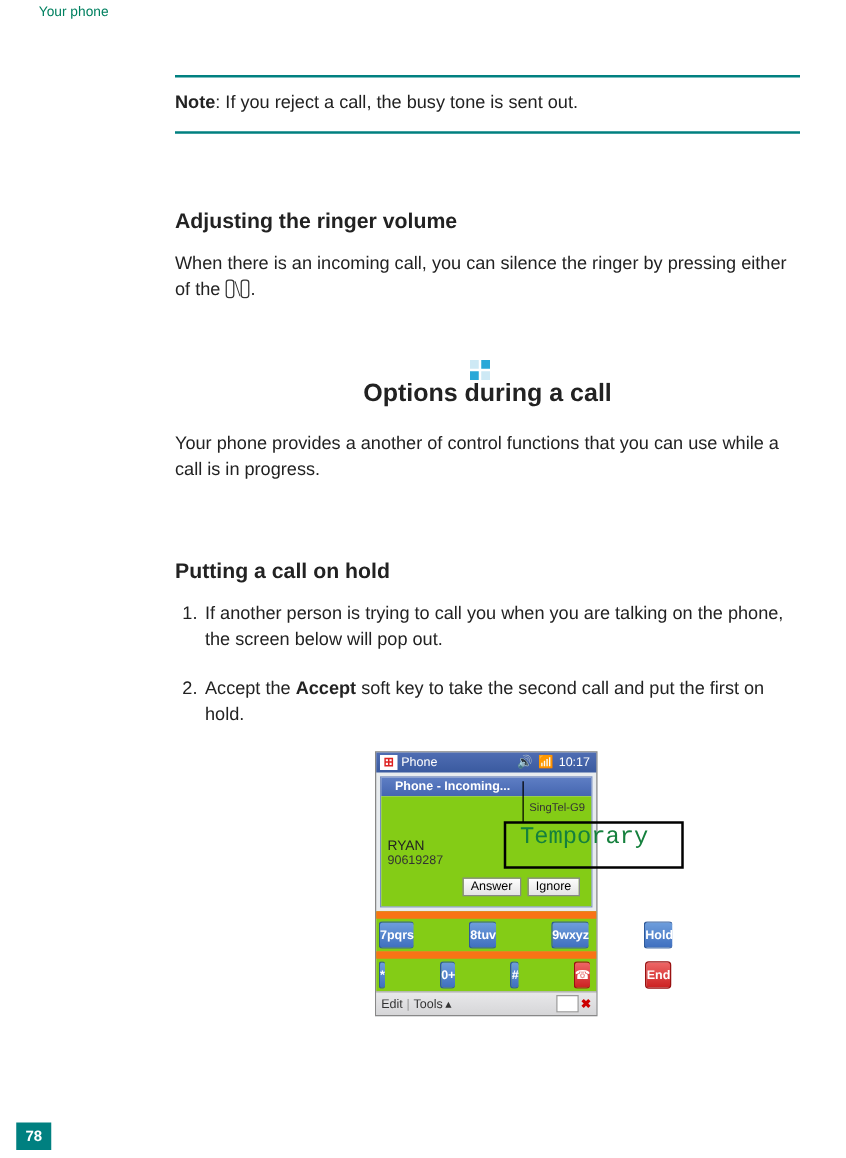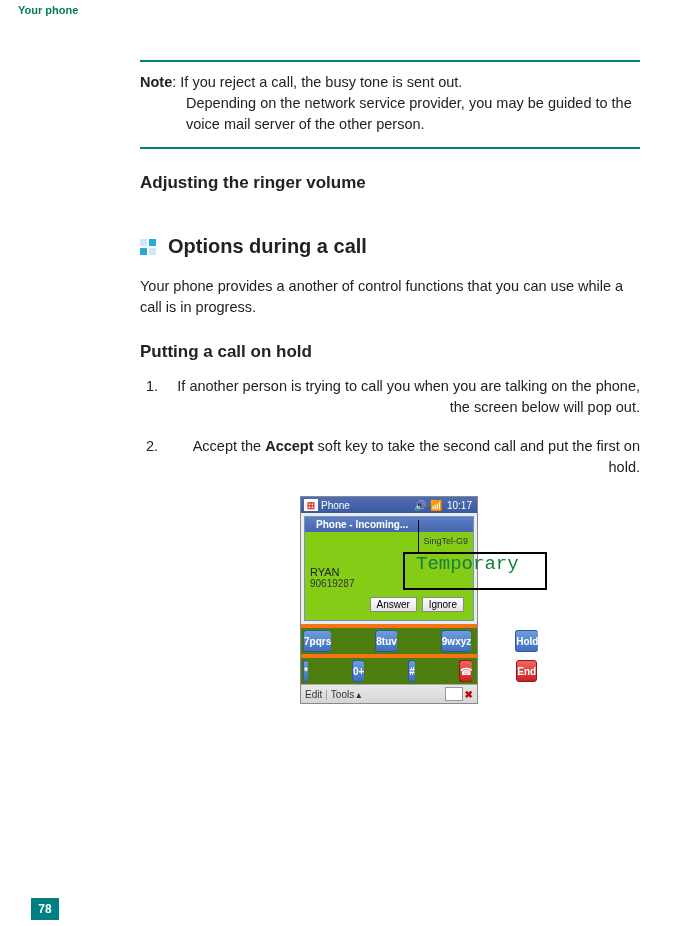--- a/index.html
+++ b/index.html
@@ -8,23 +8,23 @@
     font-family: Verdana, Geneva, sans-serif;
     width: 677px;
     height: 926px;
     background: #fff;
     position: relative;
     color: #222;
   }
   .header-label {
     position: absolute;
     top: 4px;
-    left: 18px;
+    left: 31px;
     font-size: 11px;
-    font-weight: bold;
+    font-weight: normal;
     color: #008060;
   }
   .content {
     position: absolute;
     left: 140px;
     top: 60px;
     width: 500px;
   }
   .hr-teal {
     border: none;
@@ -34,31 +34,32 @@
   .note-block {
     margin: 10px 0 12px 0;
     font-size: 14.5px;
     line-height: 1.45;
   }
   .note-block .label { font-weight: bold; }
   .note-indent { margin-left: 46px; display:block;}
   .h3 {
     font-size: 17px;
     font-weight: bold;
-    margin: 24px 0 14px 0;
+    margin: 60px 0 14px 0;
   }
   .body-text {
     font-size: 14.5px;
     line-height: 1.45;
     margin: 0 0 10px 0;
   }
   .section-h2 {
     display: flex;
     align-items: center;
     margin: 42px 0 18px 0;
+    flex-direction: column;
   }
   .section-icon {
     width: 16px;
     height: 16px;
     display: grid;
     grid-template-columns: 1fr 1fr;
     grid-template-rows: 1fr 1fr;
     gap: 2px;
     margin-right: 12px;
   }
@@ -67,21 +68,21 @@
   .section-title {
     font-size: 20px;
     font-weight: bold;
   }
   ol.steps {
     font-size: 14.5px;
     line-height: 1.45;
     padding-left: 22px;
     margin: 14px 0 0 0;
   }
-  ol.steps li { margin-bottom: 18px; padding-left: 2px; text-align: right;}
+  ol.steps li { margin-bottom: 18px; padding-left: 2px;}
   .phone-wrap {
     position: relative;
     width: 180px;
     margin: 10px auto 0 auto;
   }
   
   .phone {
     width: 176px;
     border: 1px solid #888;
     background: #e8ecef;
@@ -128,22 +129,22 @@
   .popup-btns button {
     font-size: 10px;
     border: 1px solid #888;
     background: linear-gradient(#fdfdfd,#e4e4e4);
     padding: 1px 6px;
     margin-left: 2px;
   }
   .keyrow {
     display: flex;
     height: 26px;
-    background:#4d7c0f;
-    border-top:4px solid #f97316;
+    background:#84cc16;
+    border-top:6px solid #f97316;
     gap:40px;
   }
   .keycell {
     border-right: 1px solid #c4c4c4;
     display:flex; align-items:center; justify-content:center;
     color:#fff;
     font-size:10px;
   }
   .keycell.num {
     width: 36px;
@@ -213,21 +214,21 @@
     left: 118px;
     top: 24px;
     width: 1px;
     height: 33px;
     background: #000;
     z-index: 4;
   }
 
   .page-num-tab {
     position: absolute;
-    left: 31px;
+    left: 13px;
     bottom: 6px;
     width: 28px;
     height: 22px;
     background: #008080;
     color: #fff;
     font-size: 12px;
     font-weight: bold;
     display:flex;
     align-items:center;
     justify-content:center;
@@ -240,25 +241,31 @@
 </head>
 <body>
 
 <div class="header-label">Your phone</div>
 
 <div class="content">
 
   <hr class="hr-teal">
   <div class="note-block">
     <span class="label">Note</span><span>: If you reject a call, the busy tone is sent out.</span>
-    <span class="note-indent">Depending on the network service provider, you may be guided to the voice mail server of the other person.</span>
   </div>
   <hr class="hr-teal">
 
   <div class="h3">Adjusting the ringer volume</div>
+  <p class="body-text">
+    <span>When there is an incoming call, you can silence the ringer by pressing either of the </span><span class="side-keys"><svg width="20" height="16" viewBox="0 0 20 16">
+          <rect x="1" y="1" width="6" height="14" rx="2" fill="none" stroke="#333" stroke-width="1"></rect>
+          <line x1="8" y1="2" x2="12" y2="14" stroke="#333" stroke-width="0.8"></line>
+          <rect x="13" y="1" width="6" height="14" rx="2" fill="none" stroke="#333" stroke-width="1"></rect>
+        </svg></span><span>.</span>
+  </p>
 
   <div class="section-h2">
     <div class="section-icon">
       <div class="lt"></div>
         <div></div>
         <div></div>
         <div class="lt"></div>
     </div>
     <div class="section-title">Options during a call</div>
   </div>

